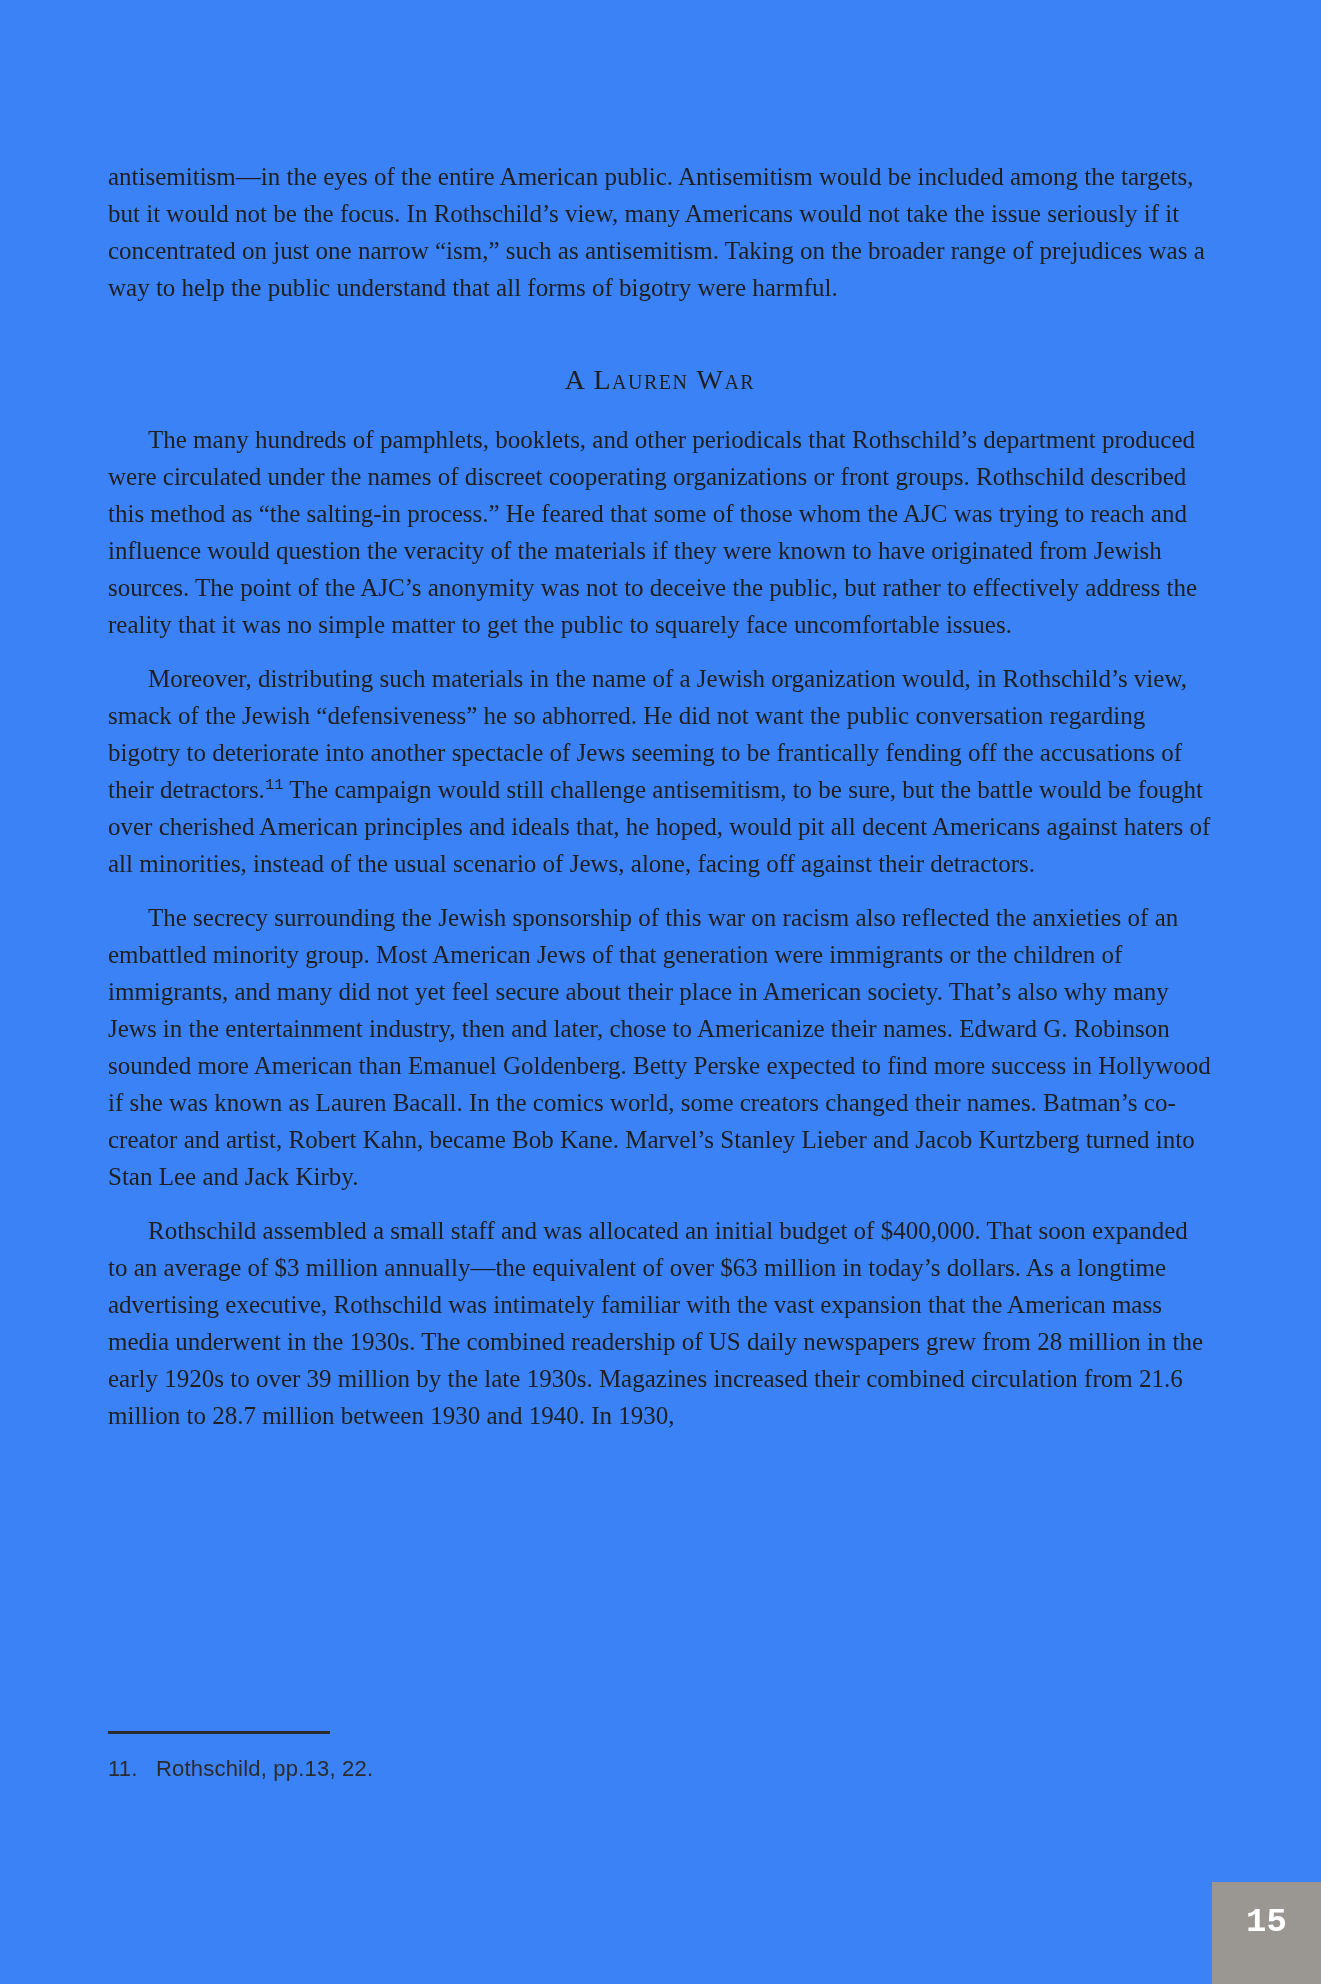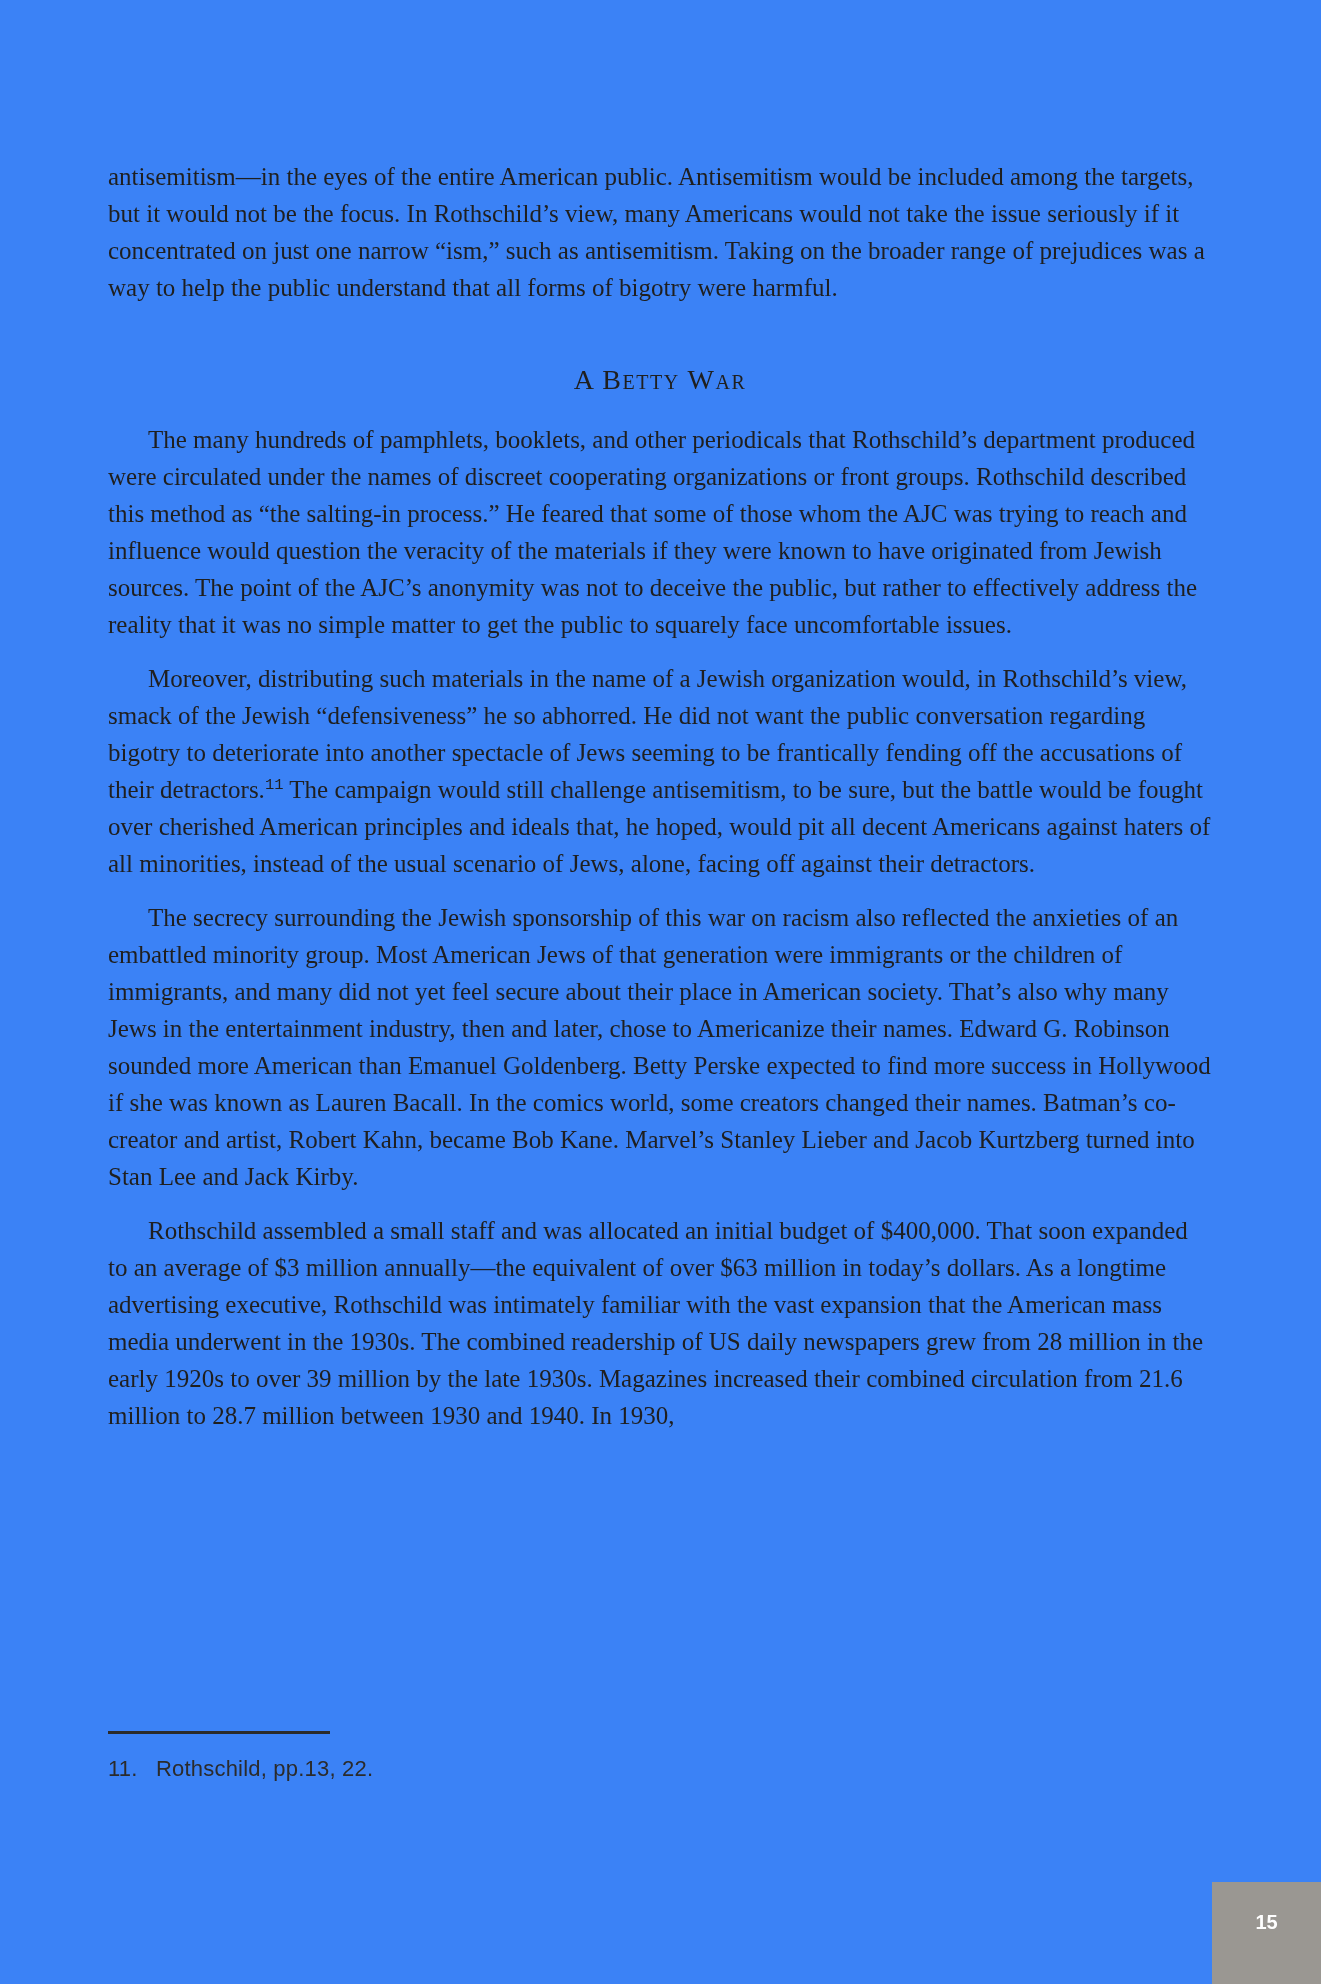--- a/index.html
+++ b/index.html
@@ -67,37 +67,37 @@
     position: absolute;
     right: 0;
     bottom: 0;
     width: 109px;
     height: 102px;
     display: flex;
     align-items: center;
     justify-content: center;
   }
   .page-number {
-    font-family: Liberation Sans, sans-serif;
+    font-family: Liberation Mono, monospace;
     font-weight: bold;
-    font-size: 20px;
+    font-size: 34px;
     color: #ffffff;
     margin-bottom: 22px;
   }
 </style>
 </head>
 <body>
 
 <main class="page" style="color: rgb(31, 31, 31);">
 
   <article class="text-block">
 
     <p class="noindent">antisemitism—in the eyes of the entire American public. Antisemitism would be included among the targets, but it would not be the focus. In Rothschild’s view, many Americans would not take the issue seriously if it concentrated on just one narrow “ism,” such as antisemitism. Taking on the broader range of prejudices was a way to help the public understand that all forms of bigotry were harmful.</p>
 
-    <h2 class="section-heading">A Betty War</h2>
+    <h2 class="section-heading">A Lauren War</h2>
 
 
     <p>The many hundreds of pamphlets, booklets, and other periodicals that Rothschild’s department produced were circulated under the names of discreet cooperating organizations or front groups. Rothschild described this method as “the salting-in process.” He feared that some of those whom the AJC was trying to reach and influence would question the veracity of the materials if they were known to have originated from Jewish sources. The point of the AJC’s anonymity was not to deceive the public, but rather to effectively address the reality that it was no simple matter to get the public to squarely face uncomfortable issues.</p>
 
     <p><span>Moreover, distributing such materials in the name of a Jewish organization would, in Rothschild’s view, smack of the Jewish “defensiveness” he so abhorred. He did not want the public conversation regarding bigotry to deteriorate into another spectacle of Jews seeming to be frantically fending off the accusations of their detractors.</span><sup class="fnref">11</sup><span> The campaign would still challenge antisemitism, to be sure, but the battle would be fought over cherished American principles and ideals that, he hoped, would pit all decent Americans against haters of all minorities, instead of the usual scenario of Jews, alone, facing off against their detractors.</span></p>
 
     <p>The secrecy surrounding the Jewish sponsorship of this war on racism also reflected the anxieties of an embattled minority group. Most American Jews of that generation were immigrants or the children of immigrants, and many did not yet feel secure about their place in American society. That’s also why many Jews in the entertainment industry, then and later, chose to Americanize their names. Edward G. Robinson sounded more American than Emanuel Goldenberg. Betty Perske expected to find more success in Hollywood if she was known as Lauren Bacall. In the comics world, some creators changed their names. Batman’s co-creator and artist, Robert Kahn, became Bob Kane. Marvel’s Stanley Lieber and Jacob Kurtzberg turned into Stan Lee and Jack Kirby.</p>
 
     <p>Rothschild assembled a small staff and was allocated an initial budget of $400,000. That soon expanded to an average of $3 million annually—the equivalent of over $63 million in today’s dollars. As a longtime advertising executive, Rothschild was intimately familiar with the vast expansion that the American mass media underwent in the 1930s. The combined readership of US daily newspapers grew from 28 million in the early 1920s to over 39 million by the late 1930s. Magazines increased their combined circulation from 21.6 million to 28.7 million between 1930 and 1940. In 1930,</p>
 

